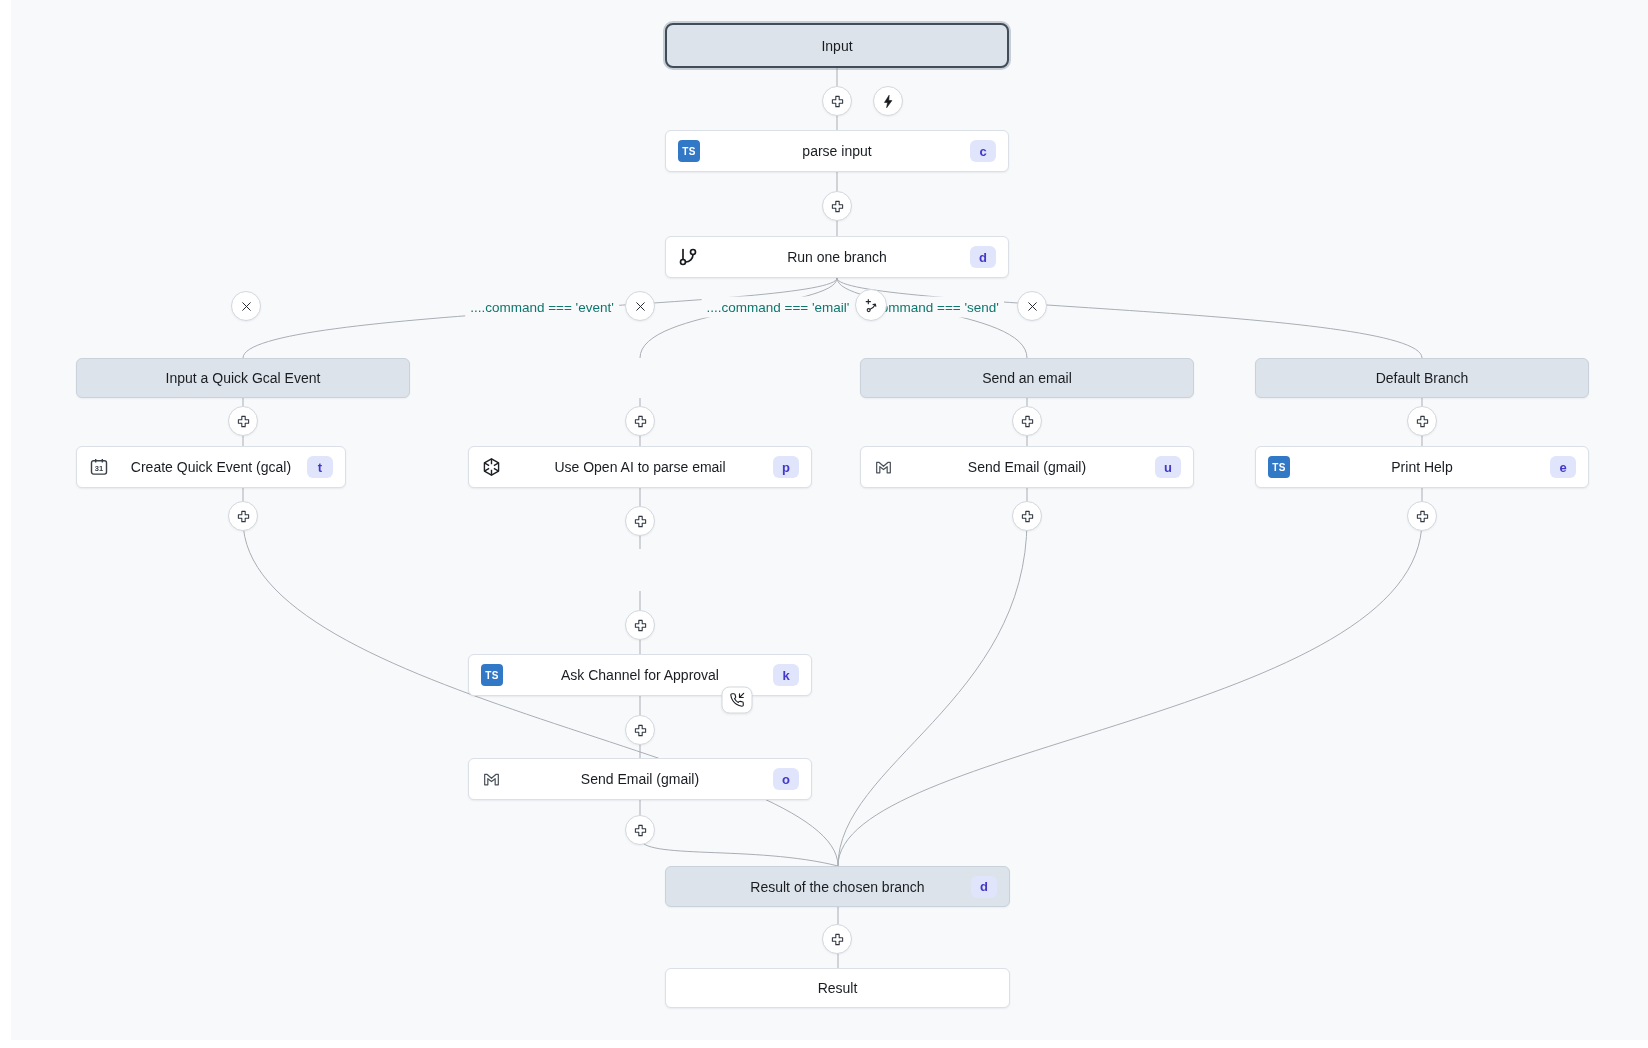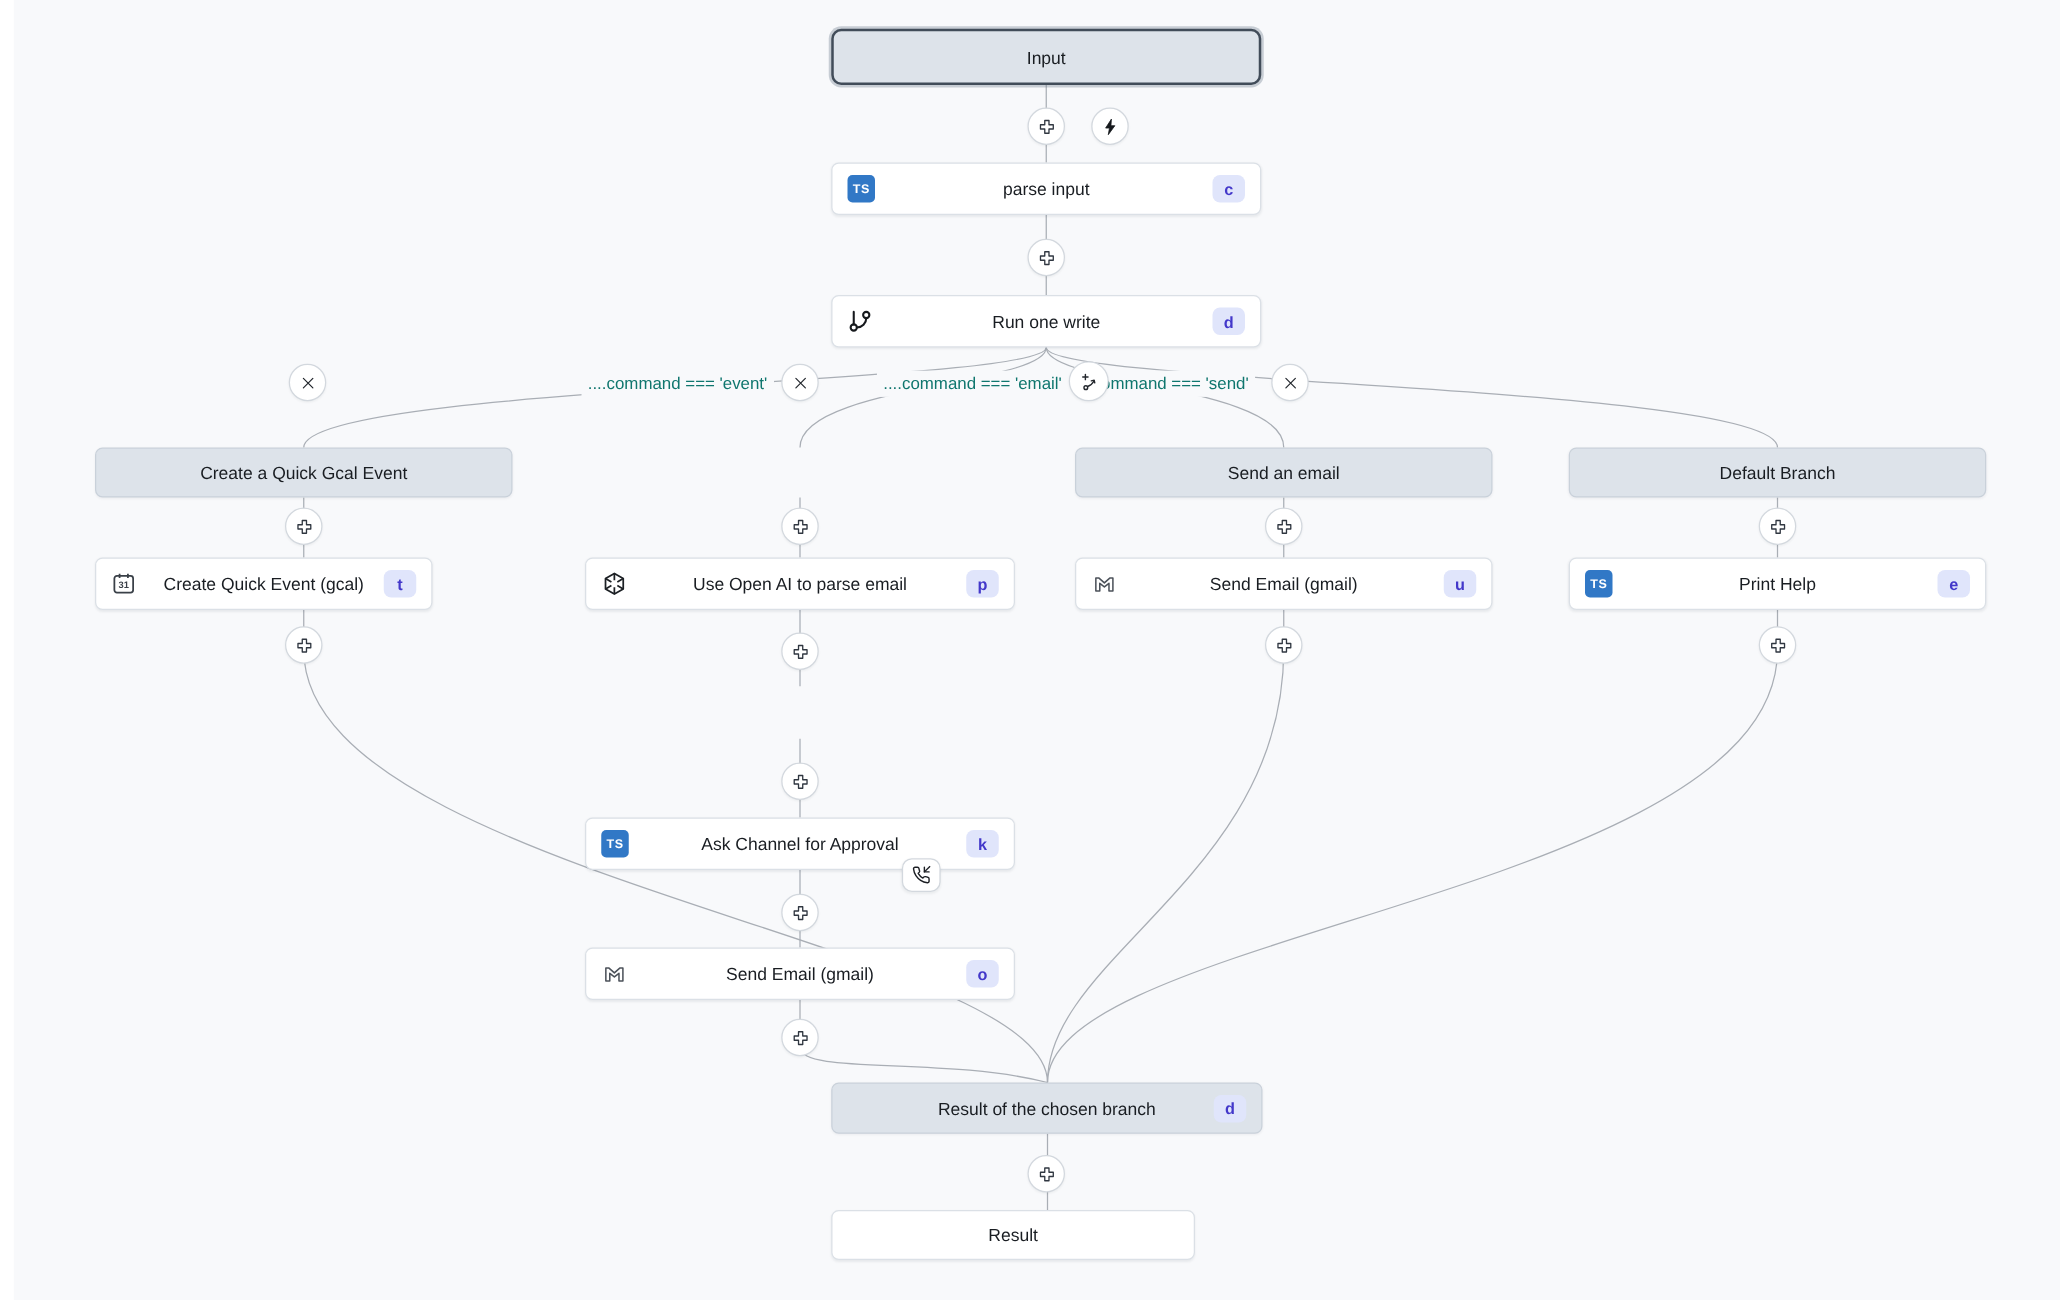--- a/index.html
+++ b/index.html
@@ -75,30 +75,30 @@
 
   <div class="node step" style="left:665px;top:236px;width:344px;height:42px;">
     <span class="nicon">
       <svg viewBox="0 0 24 24" width="20" height="20" fill="none" stroke="#16191d" stroke-width="2" stroke-linecap="round" stroke-linejoin="round">
           <line x1="6" y1="3" x2="6" y2="15"></line>
           <circle cx="18" cy="6" r="3"></circle>
           <circle cx="6" cy="18" r="3"></circle>
           <path d="M18 9a9 9 0 0 1-9 9"></path>
         </svg>
     </span>
-    <span class="label">Run one write</span>
+    <span class="label">Run one branch</span>
     <span class="badge">d</span>
   </div>
 
   <div class="cond" style="left:542px;top:307px;">....command === 'event'</div>
   <div class="cond" style="left:778px;top:307px;">....command === 'email'</div>
   <div class="cond" style="left:929px;top:307px;">....command === 'send'</div>
 
   <div class="node hdr" style="left:76px;top:358px;width:334px;height:40px;">
-    <span class="label">Create a Quick Gcal Event</span>
+    <span class="label">Input a Quick Gcal Event</span>
   </div>
   <div class="node hdr" style="left:860px;top:358px;width:334px;height:40px;">
     <span class="label">Send an email</span>
   </div>
   <div class="node hdr" style="left:1255px;top:358px;width:334px;height:40px;">
     <span class="label">Default Branch</span>
   </div>
 
   <div class="node step" style="left:76px;top:446px;width:270px;height:42px;">
     <span class="nicon">
@@ -162,21 +162,21 @@
     </span>
     <span class="label">Send Email (gmail)</span>
     <span class="badge">o</span>
   </div>
 
   <div class="node hdr" style="left:665px;top:866px;width:345px;height:41px;">
     <span class="label">Result of the chosen branch</span>
     <span class="badge">d</span>
   </div>
 
-  <div class="node step" style="left:665px;top:968px;width:291px;height:40px;">
+  <div class="node step" style="left:665px;top:968px;width:345px;height:40px;">
     <span class="label">Result</span>
   </div>
 
   <button class="cbtn" style="left:837px;top:101px;">
       <svg viewBox="0 0 24 24" width="15" height="15">
         <path d="M9.3 3.8h5.4v5.5h5.5v5.4h-5.5v5.5H9.3v-5.5H3.8V9.3h5.5z" fill="#fff" stroke="#303741" stroke-width="1.7" stroke-linejoin="round"></path>
       </svg>
     </button>
   <button class="cbtn" style="left:888px;top:101px;">
       <svg viewBox="0 0 24 24" width="15" height="15">

